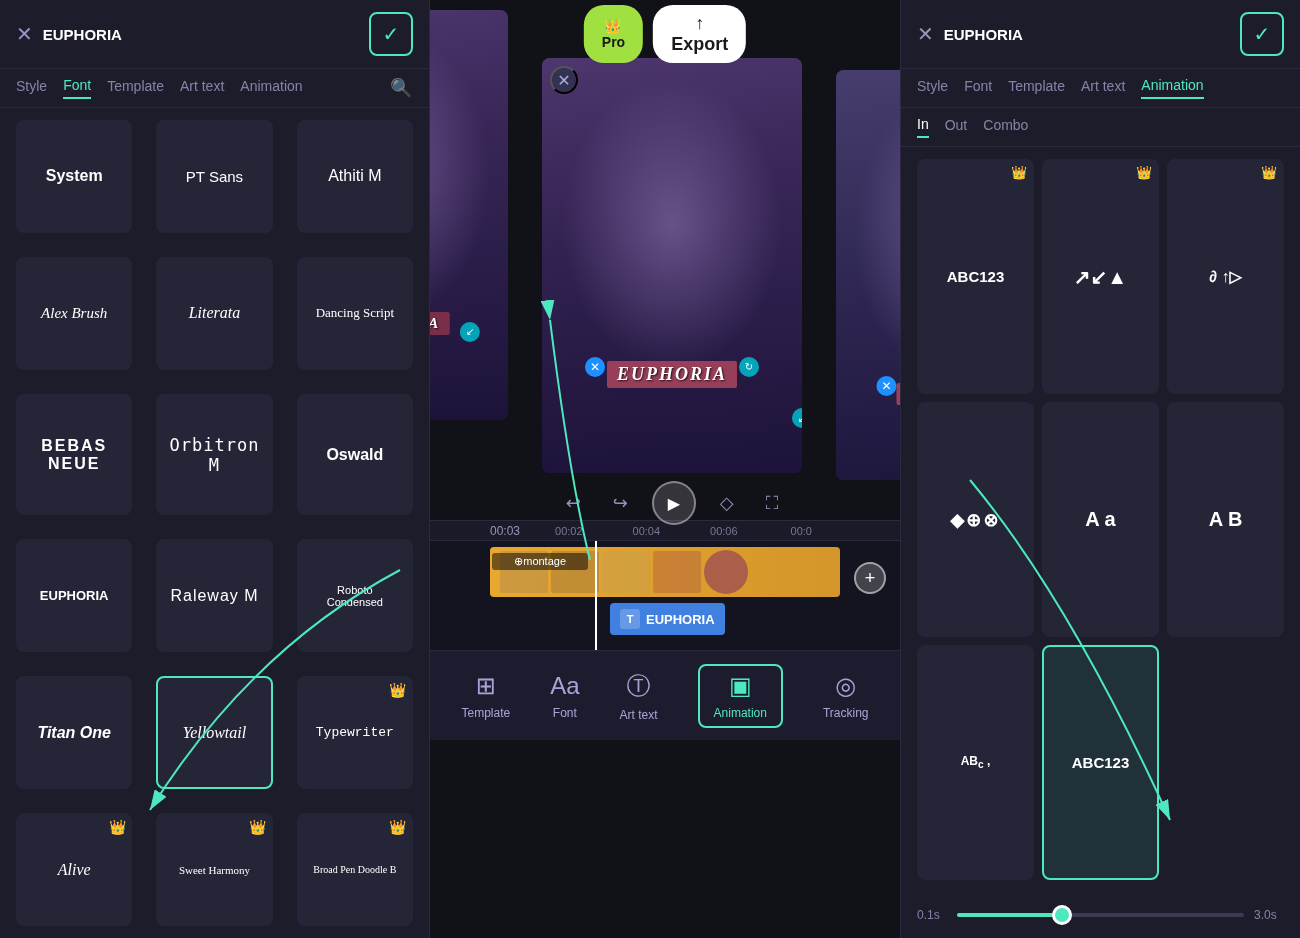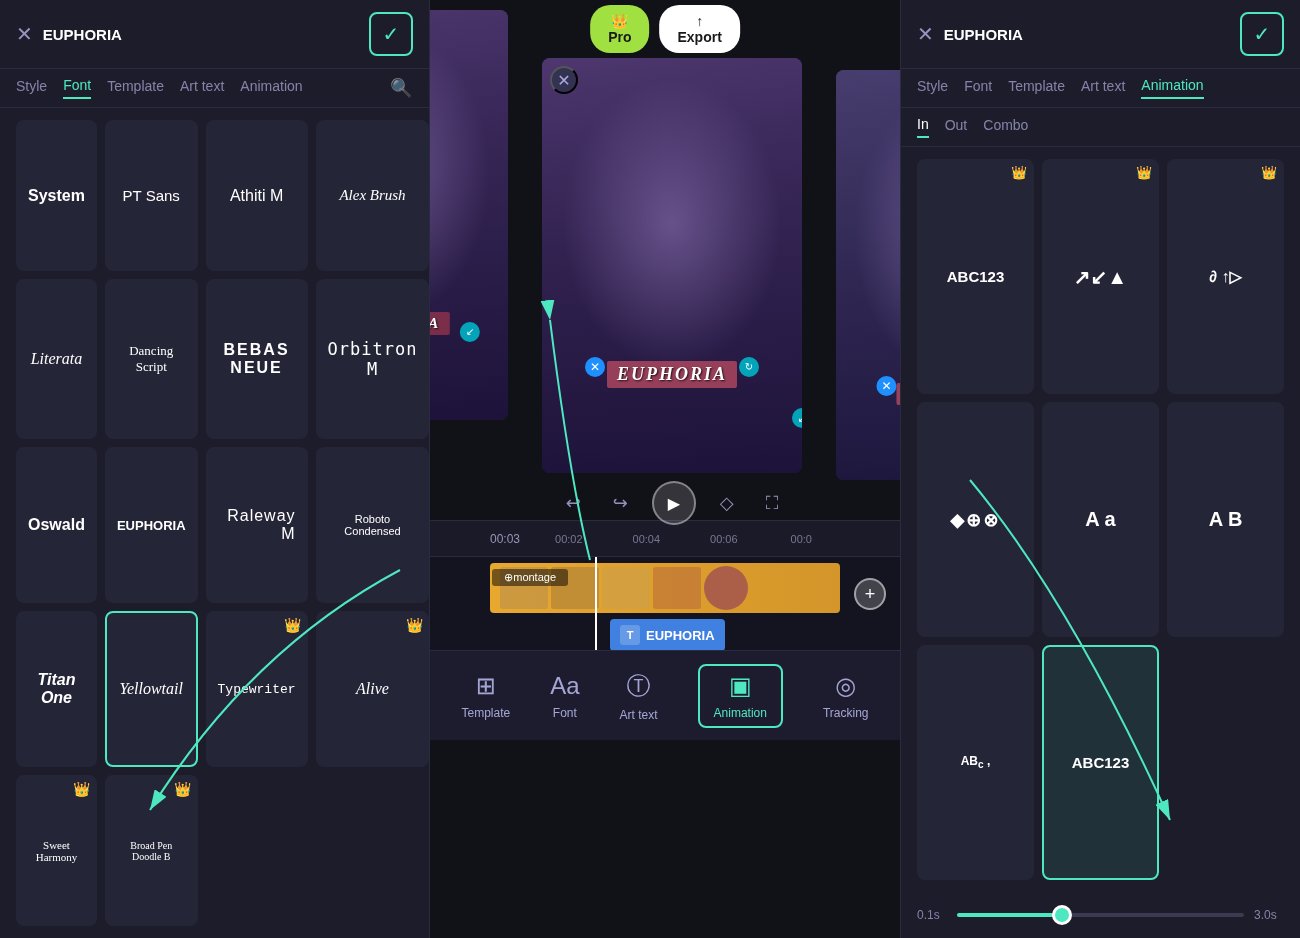--- a/index.html
+++ b/index.html
@@ -162,21 +162,21 @@
       gap: 5px;
     }
 
     .export-btn {
       background: white;
       color: #1a1a1a;
       border: none;
       border-radius: 20px;
       padding: 8px 18px;
       font-weight: bold;
-      font-size: 14px;
+      font-size: 18px;
       cursor: pointer;
       display: flex;
       align-items: center;
       gap: 5px;
     }
 
     
     .close-x-btn {
       position: absolute;
       top: 8px;
@@ -215,21 +215,21 @@
     .timeline-track {
       background: #141420;
       flex: 1;
       position: relative;
       overflow: hidden;
     }
 
     .timeline-ruler {
       display: flex;
       align-items: center;
-      height: 36px;
+      height: 20px;
       background: #1a1a28;
       border-bottom: 1px solid #2a2a40;
       padding: 0 60px;
     }
 
     .ruler-mark {
       color: rgba(180,180,220,0.6);
       font-size: 11px;
       flex: 1;
       text-align: center;
@@ -261,21 +261,21 @@
       height: 42px;
       background: rgba(0,0,0,0.2);
       border-radius: 3px;
       flex-shrink: 0;
     }
 
     .montage-badge {
       background: rgba(0,0,0,0.5);
       color: white;
       font-size: 11px;
-      padding: 2px 12px;
+      padding: 2px 22px;
       border-radius: 3px;
       position: absolute;
       top: 6px;
       left: 62px;
     }
 
     .add-track-btn {
       width: 32px;
       height: 32px;
       border-radius: 50%;
@@ -433,22 +433,22 @@
 
     .panel-search {
       color: rgba(200,200,255,0.6);
       margin-left: auto;
       font-size: 18px;
       cursor: pointer;
     }
 
     .font-grid {
       display: grid;
-      grid-template-columns: repeat(4, 1fr);
-      gap: 8px;
+      grid-template-columns: repeat(3, 1fr);
+      gap: 24px;
       padding: 12px 16px;
       overflow-y: auto;
       flex: 1;
     }
 
     .font-item {
       background: #252538;
       border-radius: 8px;
       padding: 10px;
       display: flex;

